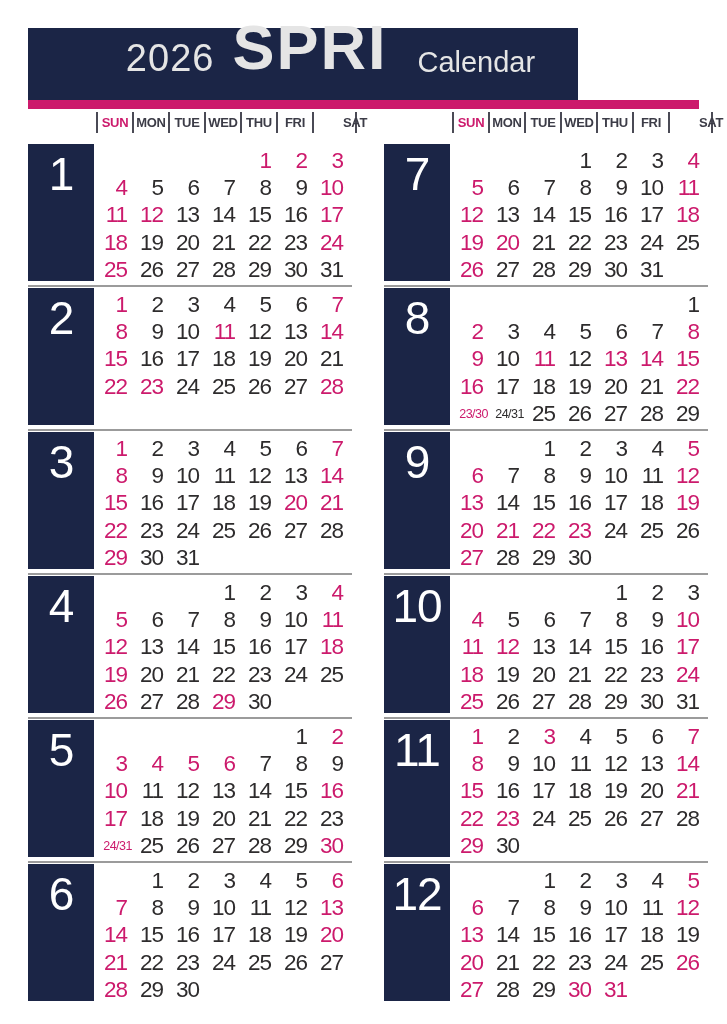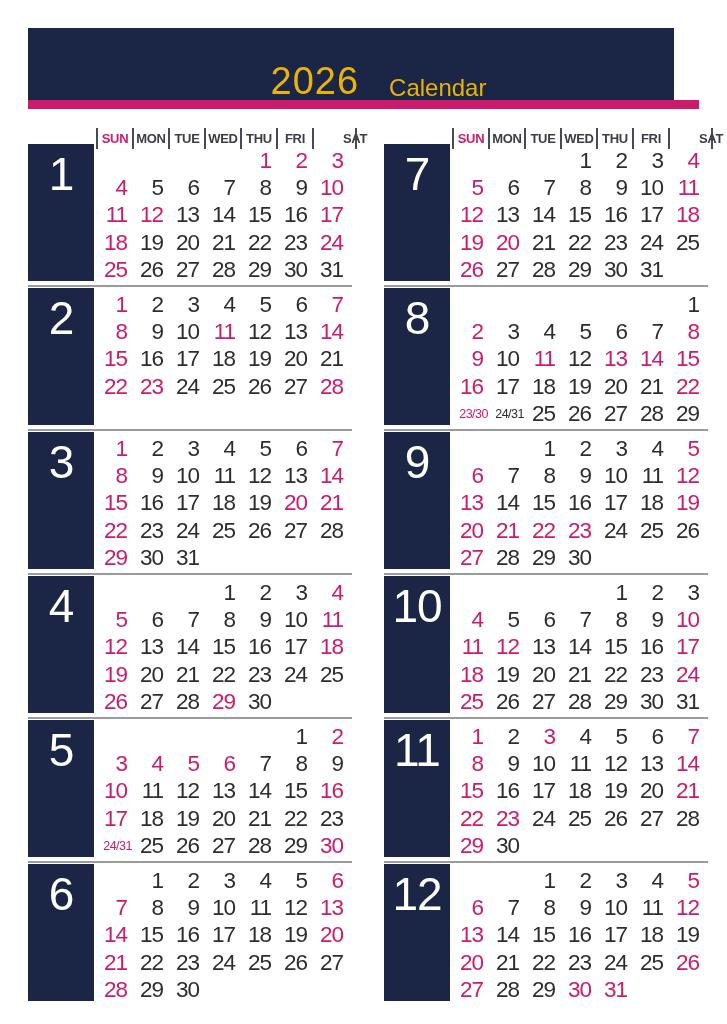--- a/index.html
+++ b/index.html
@@ -6,31 +6,31 @@
     --navy:#1b2546; --pink:#cc1a6c; --ink:#2e2c2d; --sep:#9b9b9b;
     --wd-text:#3c3c47; --wd-bar:#4a4a55;
   }
   html,body{margin:0;padding:0;background:#ffffff;}
   .page{
     position:relative; width:727px; height:1024px; background:#fff; overflow:hidden;
     font-family:"Liberation Sans", sans-serif;
   }
   
   .title-bar{
-    position:absolute; left:28px; top:28px; width:646px; height:72px;
-    background:var(--navy); color:#eab308;
+    position:absolute; left:28px; top:28px; width:550px; height:72px;
+    background:var(--navy); color:#e5e5e5;
     display:flex; justify-content:center; align-items:flex-end; gap:18px;
-    padding-bottom:0; padding-left:55px; box-sizing:border-box;
+    padding-bottom:23px; padding-left:55px; box-sizing:border-box;
   }
   .title-year{font-size:38px; font-weight:400; letter-spacing:1px; line-height:1;}
   .title-brand{font-size:63px; font-weight:700; letter-spacing:2px; line-height:0.92;}
-  .title-sub{font-size:24px; font-weight:400; line-height:1.05;margin-left:12px;}
+  .title-sub{font-size:29px; font-weight:400; line-height:1.05;margin-left:12px;}
   .accent-bar{position:absolute; left:28px; top:100px; width:671px; height:9px; background:var(--pink);}
   
-  .weekday-row{position:absolute; top:128px; height:21px; display:flex;}
+  .weekday-row{position:absolute; top:112px; height:21px; display:flex;}
   .wd-cell{
     width:36px; box-sizing:border-box; border-left:2px solid var(--wd-bar);
     display:flex; align-items:center; justify-content:center;
     font-size:13px; font-weight:700; letter-spacing:-0.3px; color:var(--wd-text);
   }
   .wd-cell:last-child{border-right:2px solid var(--wd-bar);padding-left:41px;}
   .wd-cell.sun{color:var(--pink);}
   
   .month{position:absolute; width:324px; height:144px;}
   .month-sep{position:absolute; left:0; top:-1px; width:324px; height:2px; background:var(--sep);}
@@ -47,20 +47,21 @@
   }
   .day.pink{color:var(--pink);}
   .day.small{font-size:12.5px; padding-right:2px; letter-spacing:-0.5px; font-weight:400;}
 </style>
 </head>
 <body>
 
 <div class="page" id="page">
   <div class="title-bar">
     <span class="title-year">2026</span>
+    <span class="title-brand">SPRI</span>
     <span class="title-sub">Calendar</span>
   </div>
   <div class="accent-bar"></div>
   <div id="months">
       <div class="month" style="left: 28px; top: 142px;">
         <div class="month-block">
           <div class="month-num">1</div>
         </div>
         <div class="dates">
           <div class="week">

